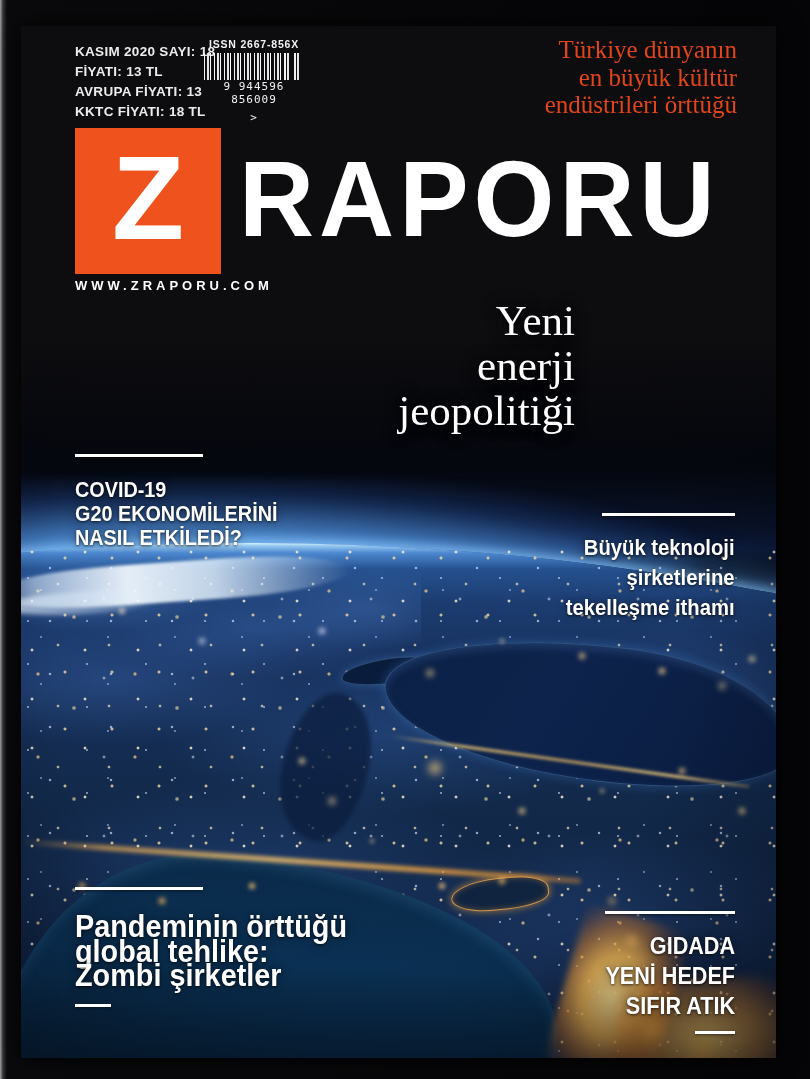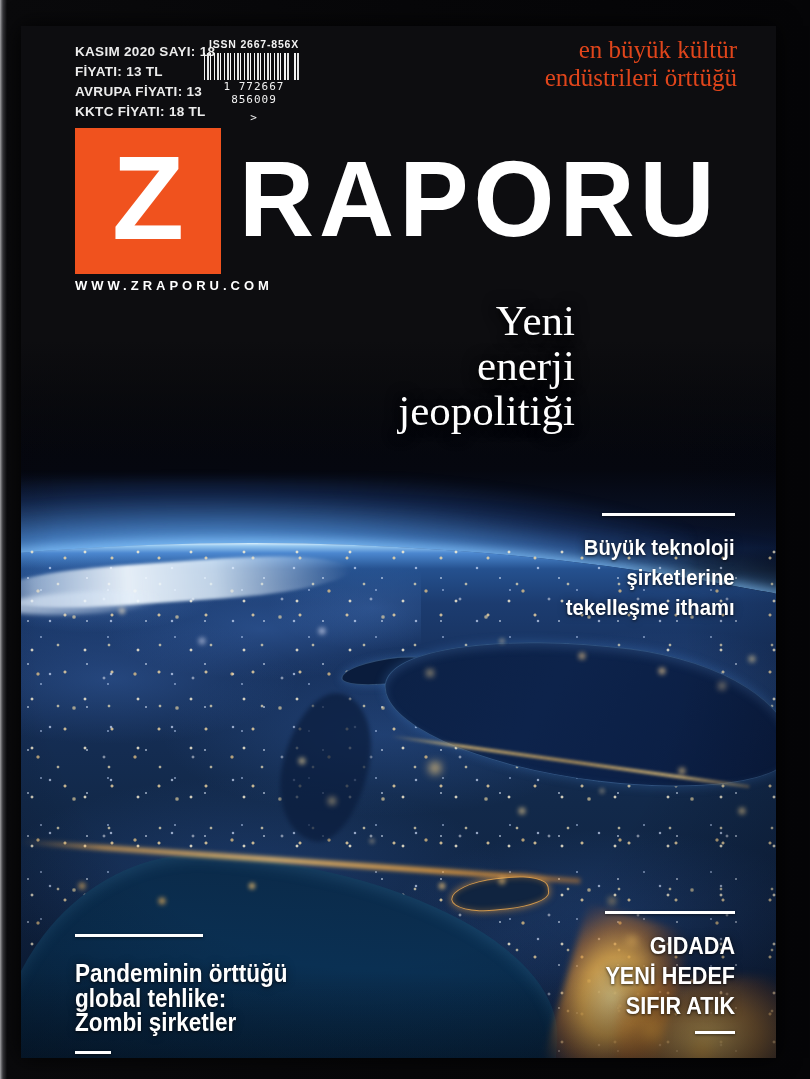--- a/index.html
+++ b/index.html
@@ -115,21 +115,21 @@
   .story{position:absolute;color:#fff;font-weight:700;
     text-shadow:0 1px 3px rgba(0,0,0,.65),0 0 10px rgba(0,0,20,.45);}
   .kicker-line{height:3px;background:#fff;box-shadow:0 1px 3px rgba(0,0,0,.5);}
   .story .txt{transform:scaleX(.9);}
   .story.left .txt{transform-origin:left top;}
   .story.right .txt{transform-origin:right top;text-align:right;}
   .story-covid{left:54px;top:428px;text-transform:uppercase;font-size:22px;line-height:24px;}
   .story-covid .kicker-line{width:128px;margin-bottom:21px;}
   .story-tech{right:41px;top:487px;font-size:22.5px;line-height:30px;}
   .story-tech .kicker-line{width:133px;margin-bottom:17px;margin-left:auto;}
-  .story-zombie{left:54px;top:908px;font-size:25px;line-height:24.5px;}
+  .story-zombie{left:54px;top:861px;font-size:32px;line-height:24.5px;}
   .story-zombie .kicker-line{width:128px;margin-bottom:24px;}
   .story-zombie .kicker-line.short{width:36px;margin-bottom:0;margin-top:16px;}
   .story-food{right:41px;top:885px;text-transform:uppercase;font-size:24px;line-height:30px;}
   .story-food .kicker-line{width:130px;margin-bottom:17px;margin-left:auto;}
   .story-food .kicker-line.short{width:40px;margin-bottom:0;margin-top:10px;}
 </style>
 </head>
 <body>
 
 <div class="stage">
@@ -163,42 +163,49 @@
       <div>KASIM 2020 SAYI: 18</div>
       <div>FİYATI: 13 TL</div>
       <div>AVRUPA FİYATI: 13 EURO</div>
       <div>KKTC FİYATI: 18 TL</div>
     </div>
 
     <div class="barcode">
       <div class="barcode-issn">ISSN 2667-856X</div>
       <div class="barcode-bars"></div>
       <div>
-        <span class="barcode-num">1 772667 856009</span>
+        <span class="barcode-num">9 944596 856009</span>
         <span class="barcode-num">&gt;</span>
       </div>
     </div>
 
     <div class="top-headline">
+      <div>Türkiye dünyanın</div>
       <div>en büyük kültür</div>
       <div>endüstrileri örttüğü</div>
     </div>
 
     <div class="logo-square">
       <span class="logo-letter">Z</span>
     </div>
     <div class="masthead-title">RAPORU</div>
     <div class="website">WWW.ZRAPORU.COM</div>
 
     <div class="main-headline">
       <div>Yeni</div>
       <div>enerji</div>
       <div>jeopolitiği</div>
     </div>
 
+    <div class="story left story-covid">
+      <div class="kicker-line"></div>
+      <div class="txt">COVID-19</div>
+      <div class="txt">G20 EKONOMİLERİNİ</div>
+      <div class="txt">NASIL ETKİLEDİ?</div>
+    </div>
 
     <div class="story right story-tech">
       <div class="kicker-line"></div>
       <div class="txt">Büyük teknoloji</div>
       <div class="txt">şirketlerine</div>
       <div class="txt">tekelleşme ithamı</div>
     </div>
 
     <div class="story left story-zombie">
       <div class="kicker-line"></div>

